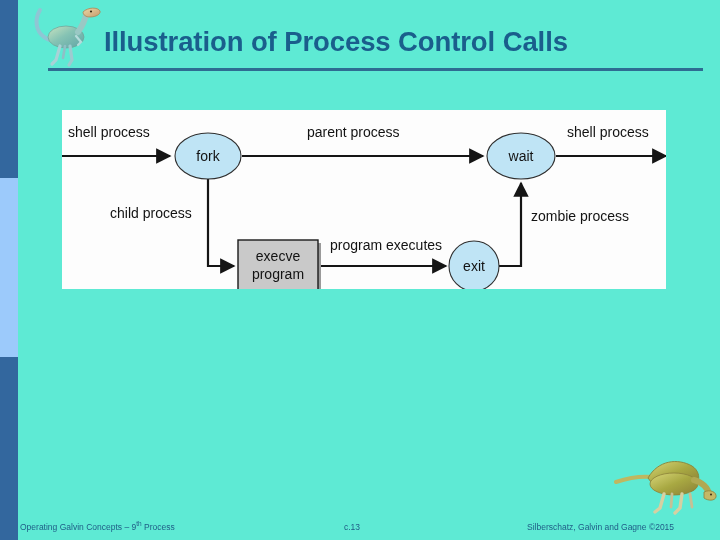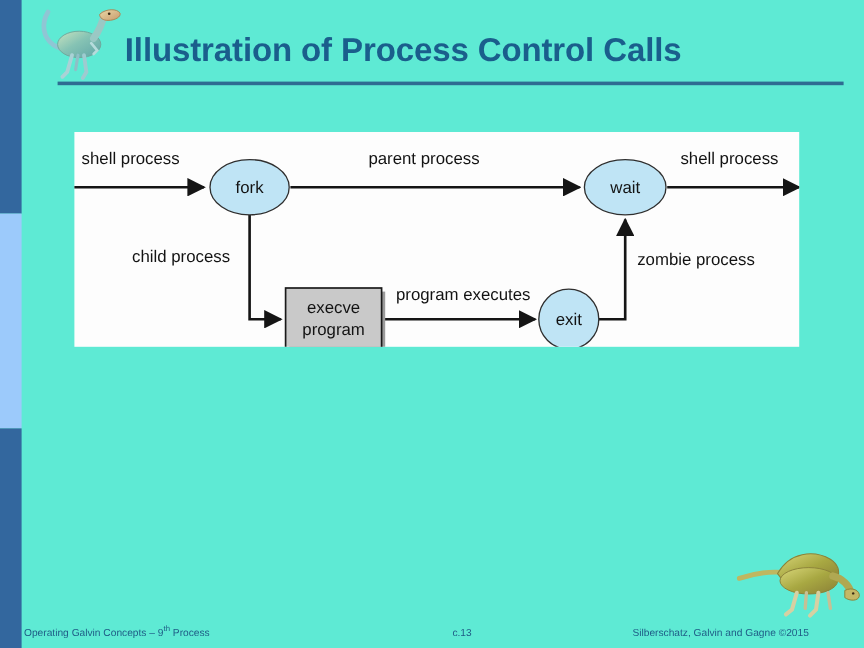--- a/index.html
+++ b/index.html
@@ -78,21 +78,21 @@
   
   .footer-left, .footer-center, .footer-right {
     position: absolute;
     bottom: 8px;
     color: #1F5C86;
     font-size: 8.5px;
     font-family: "Liberation Sans", sans-serif;
     white-space: nowrap;
   }
   .footer-left   { left: 20px;  }
-  .footer-center { left: 344px; margin-left: 33px; }
+  .footer-center { left: 344px; }
   .footer-right  { left: 527px; }
   .footer-left sup { font-size: 6.5px; }
 
   .footer-logo {
     position: absolute;
     right: 2px;
     bottom: 22px;
     width: 104px;
     height: 62px;
   }

